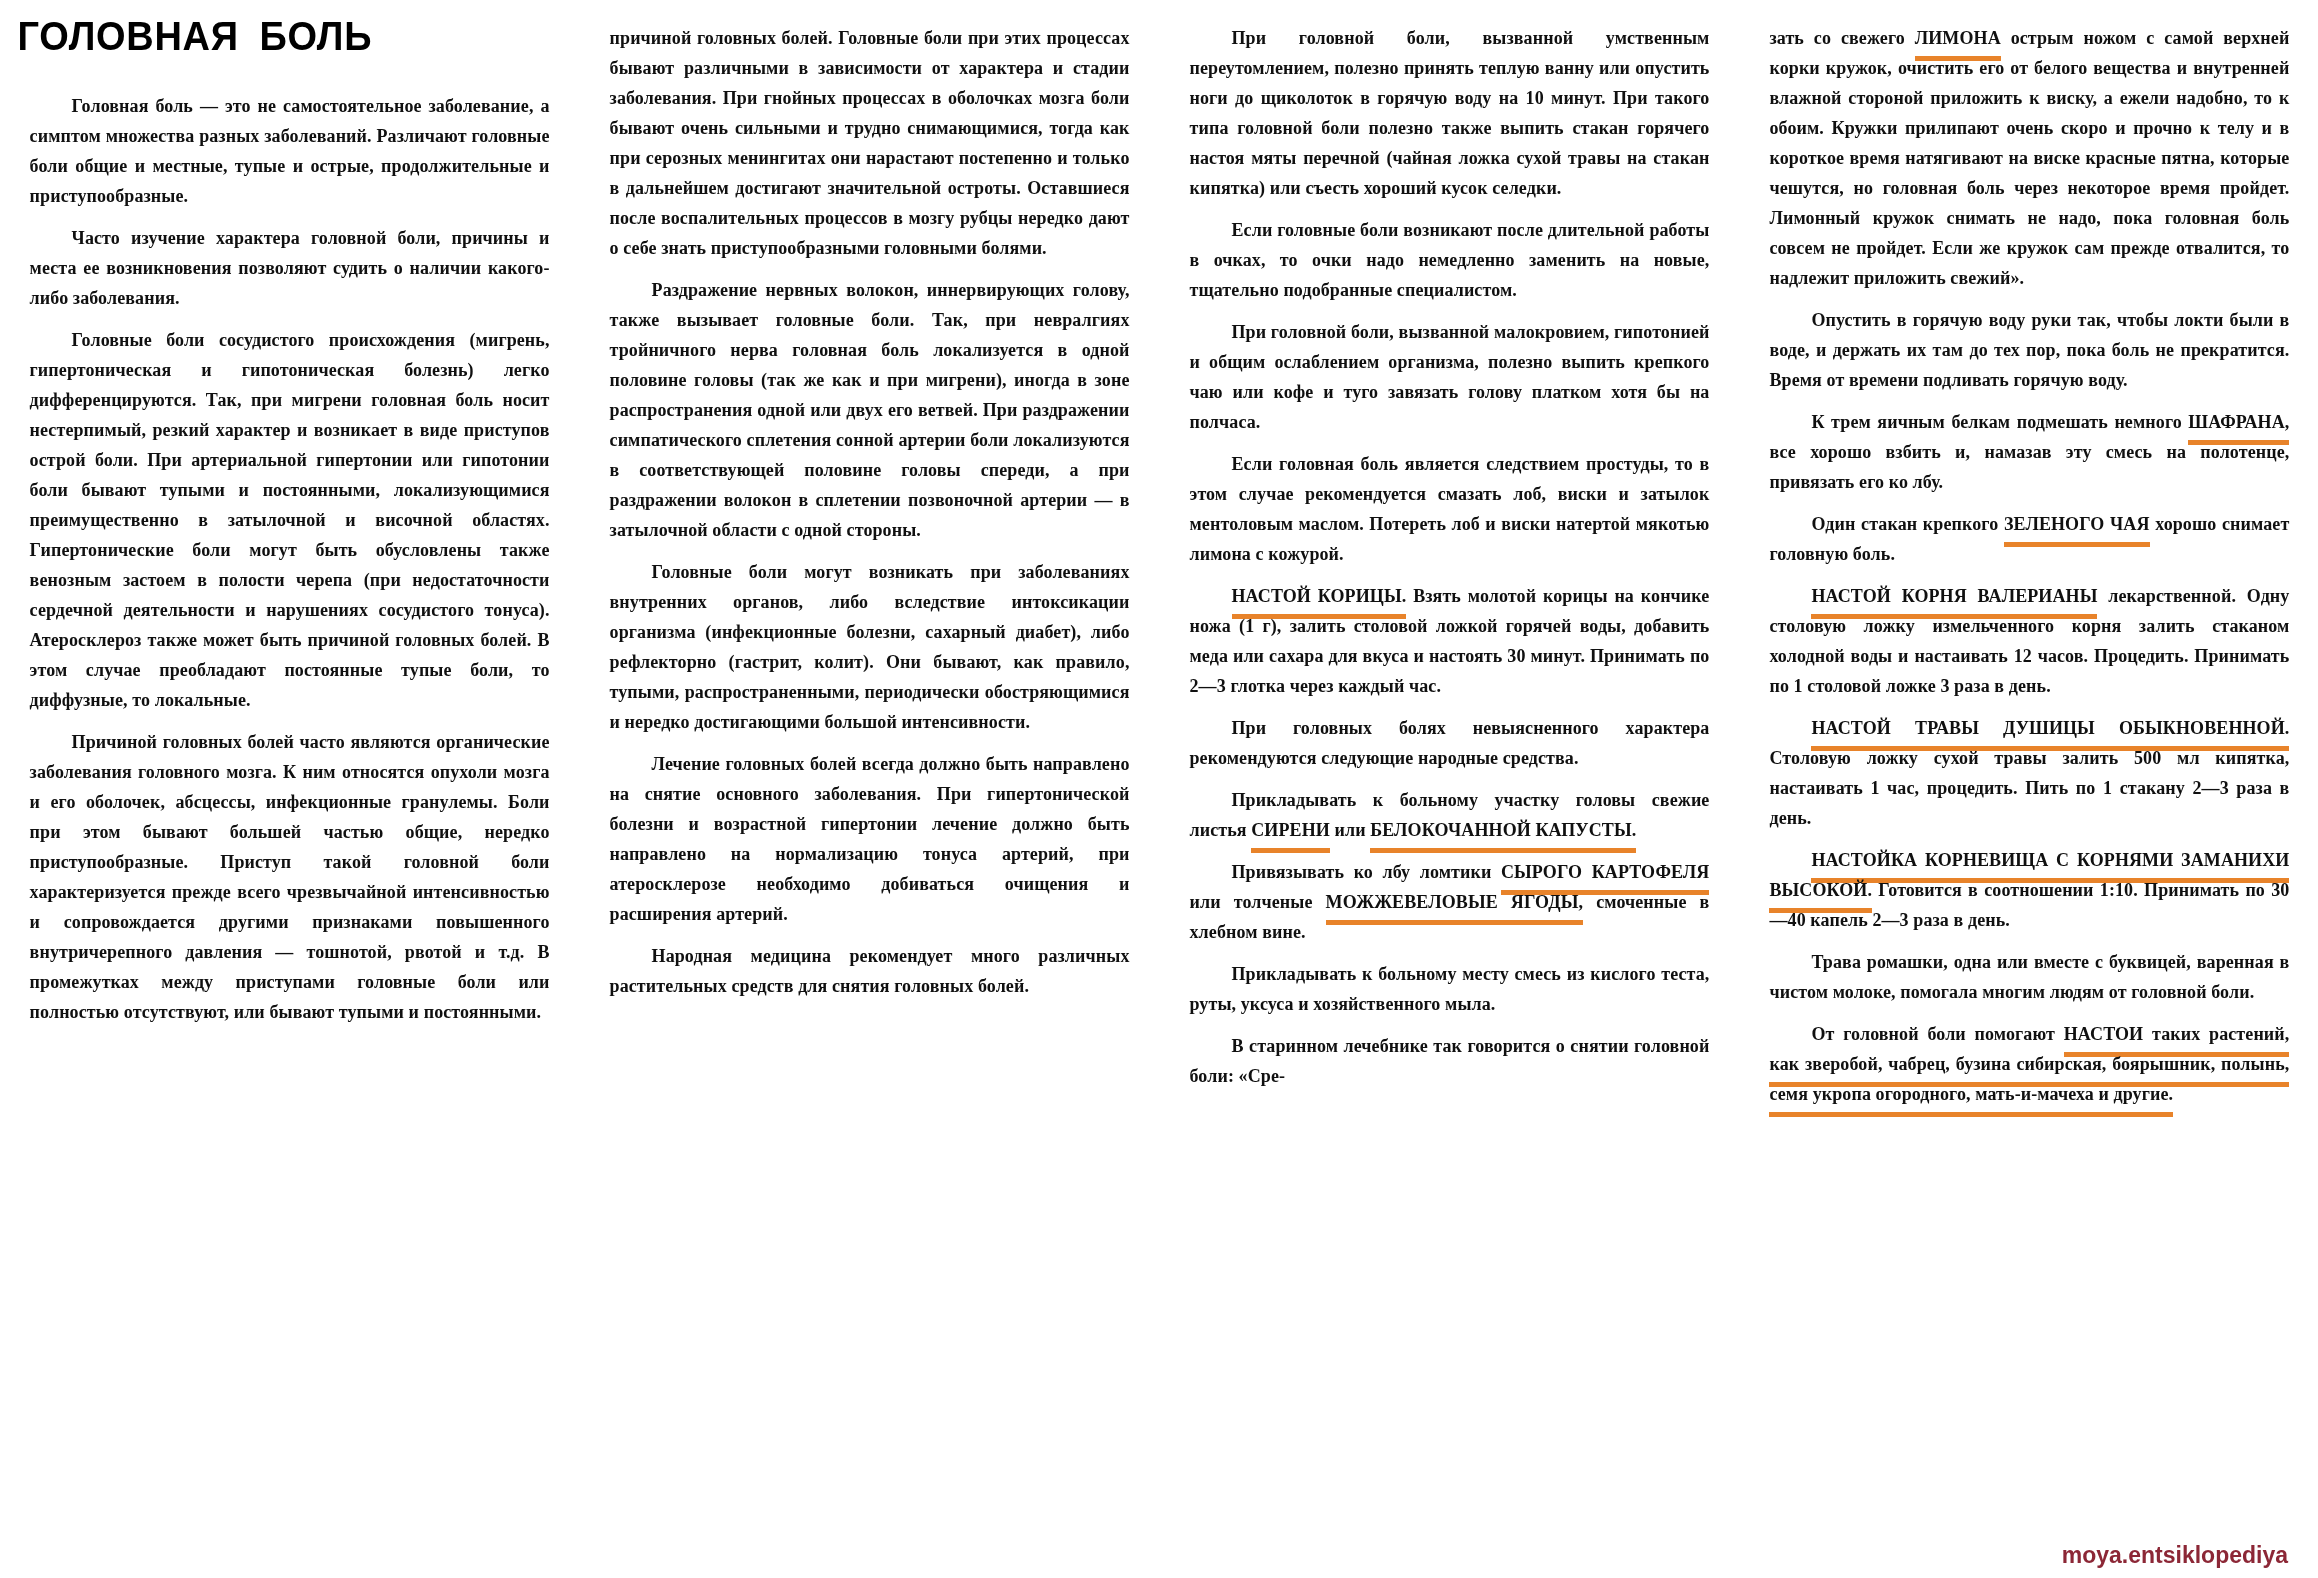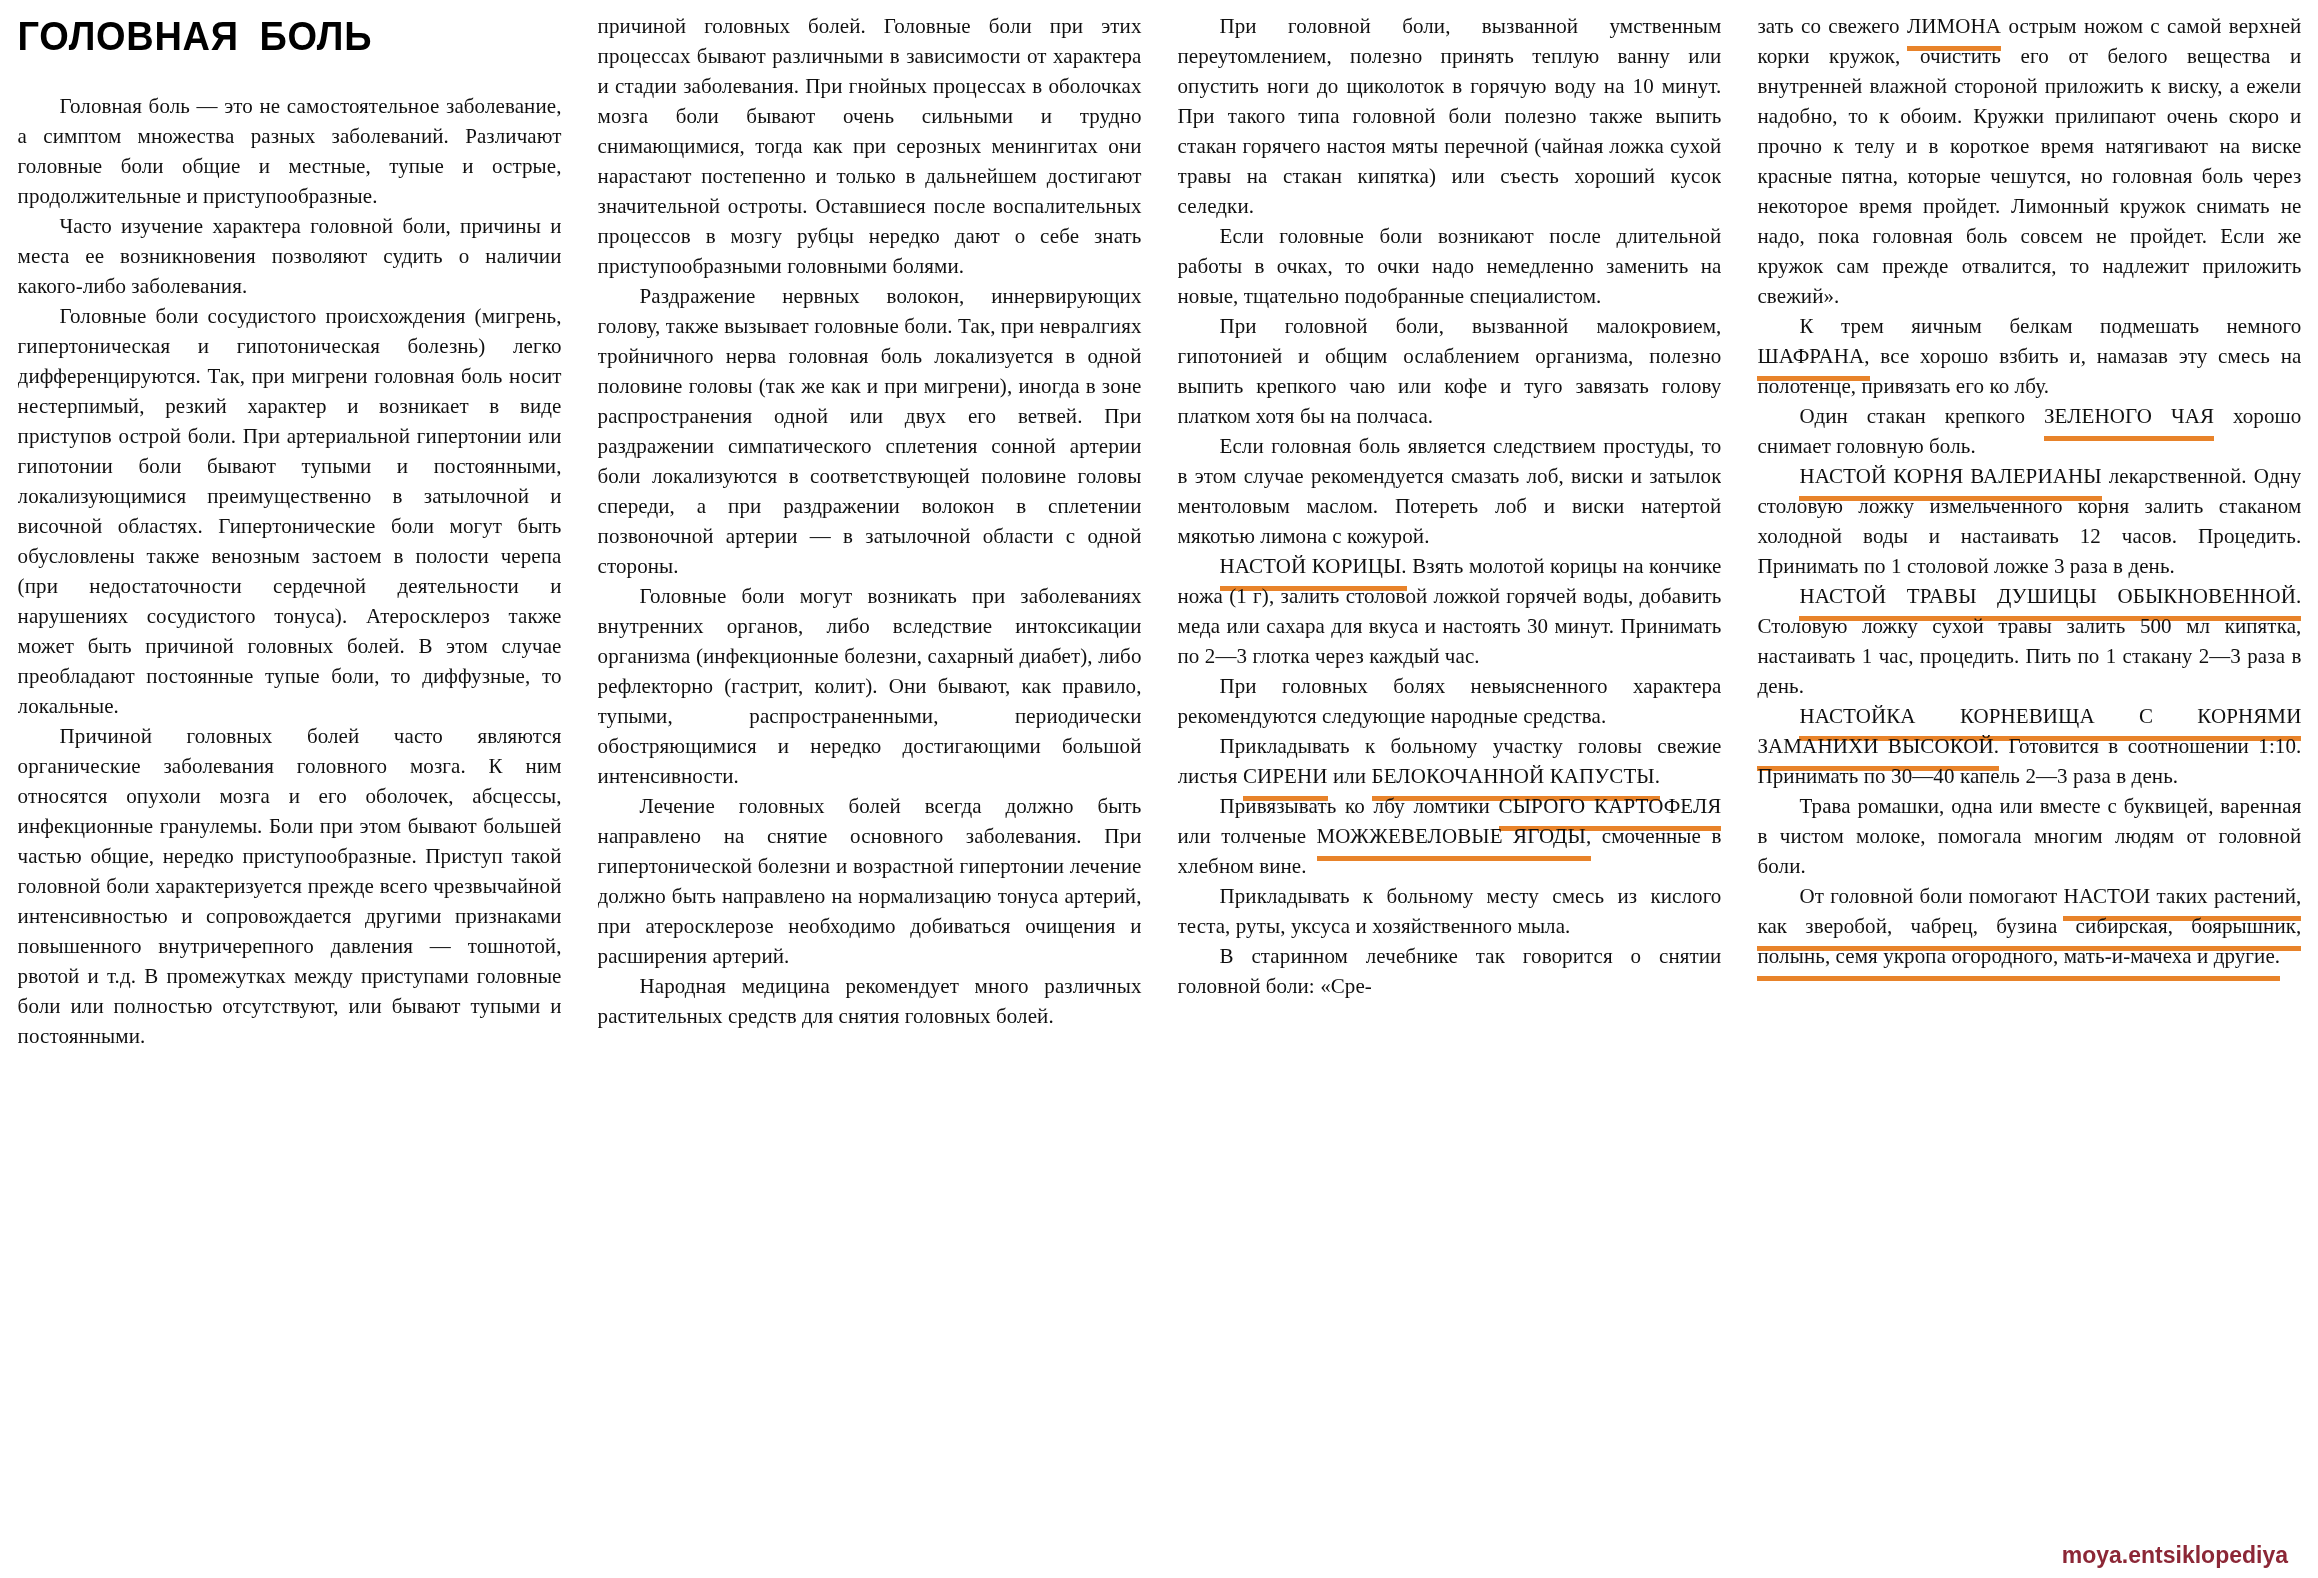--- a/index.html
+++ b/index.html
@@ -35,24 +35,24 @@
     font-weight:900;
     font-size:38px;
     line-height:1.05;
     letter-spacing:0.7px;
     word-spacing:9.5px;
     color:#000;
     transform:scaleY(1.08);
     transform-origin:left top;
   }
   .col-body p{
-    margin:0;
-    font-size:21px;
+    margin:12px;
+    font-size:18px;
     line-height:30px;
-    font-weight:400;
+    font-weight:700;
     text-align:justify;
     text-indent:42px;
     letter-spacing:0.1px;
     hyphens:auto;
   }
   .col-body p.noindent{text-indent:0;}
   .u{
     border-bottom:5.4px solid var(--accent);
     padding-bottom:8px;
   }
@@ -98,20 +98,21 @@
         <p><span>При головных болях невыясненного характера рекомендуются следующие народные средства.</span></p>
         <p><span>Прикладывать к больному участку головы свежие листья </span><span class="u">СИРЕНИ</span><span> или </span><span class="u">БЕЛОКОЧАННОЙ КАПУСТЫ.</span></p>
         <p><span>Привязывать ко лбу ломтики </span><span class="u">СЫРОГО КАРТОФЕЛЯ</span><span> или толченые </span><span class="u">МОЖЖЕВЕЛОВЫЕ ЯГОДЫ,</span><span> смоченные в хлебном вине.</span></p>
         <p><span>Прикладывать к больному месту смесь из кислого теста, руты, уксуса и хозяйственного мыла.</span></p>
         <p><span>В старинном лечебнике так говорится о снятии головной боли: «Сре-</span></p>
       </div>
   </div>
   <div class="col">
     <div class="col-body">
         <p class="noindent"><span>зать со свежего </span><span class="u">ЛИМОНА</span><span> острым ножом с самой верхней корки кружок, очистить его от белого вещества и внутренней влажной стороной приложить к виску, а ежели надобно, то к обоим. Кружки прилипают очень скоро и прочно к телу и в короткое время натягивают на виске красные пятна, которые чешутся, но головная боль через некоторое время пройдет. Лимонный кружок снимать не надо, пока головная боль совсем не пройдет. Если же кружок сам прежде отвалится, то надлежит приложить свежий».</span></p>
+        <p><span>Опустить в горячую воду руки так, чтобы локти были в воде, и держать их там до тех пор, пока боль не прекратится. Время от времени подливать горячую воду.</span></p>
         <p><span>К трем яичным белкам подмешать немного </span><span class="u">ШАФРАНА,</span><span> все хорошо взбить и, намазав эту смесь на полотенце, привязать его ко лбу.</span></p>
         <p><span>Один стакан крепкого </span><span class="u">ЗЕЛЕНОГО ЧАЯ</span><span> хорошо снимает головную боль.</span></p>
         <p><span class="u">НАСТОЙ КОРНЯ ВАЛЕРИАНЫ</span><span> лекарственной. Одну столовую ложку измельченного корня залить стаканом холодной воды и настаивать 12 часов. Процедить. Принимать по 1 столовой ложке 3 раза в день.</span></p>
         <p><span class="u">НАСТОЙ ТРАВЫ ДУШИЦЫ ОБЫКНОВЕННОЙ.</span><span> Столовую ложку сухой травы залить 500 мл кипятка, настаивать 1 час, процедить. Пить по 1 стакану 2—3 раза в день.</span></p>
         <p><span class="u">НАСТОЙКА КОРНЕВИЩА С КОРНЯМИ ЗАМАНИХИ ВЫСОКОЙ.</span><span> Готовится в соотношении 1:10. Принимать по 30—40 капель 2—3 раза в день.</span></p>
         <p><span>Трава ромашки, одна или вместе с буквицей, варенная в чистом молоке, помогала многим людям от головной боли.</span></p>
         <p><span>От головной боли помогают </span><span class="u">НАСТОИ таких растений, как зверобой, чабрец, бузина сибирская, боярышник, полынь, семя укропа огородного, мать-и-мачеха и другие.</span></p>
       </div>
   </div>
   <div class="watermark">moya.entsiklopediya</div>

